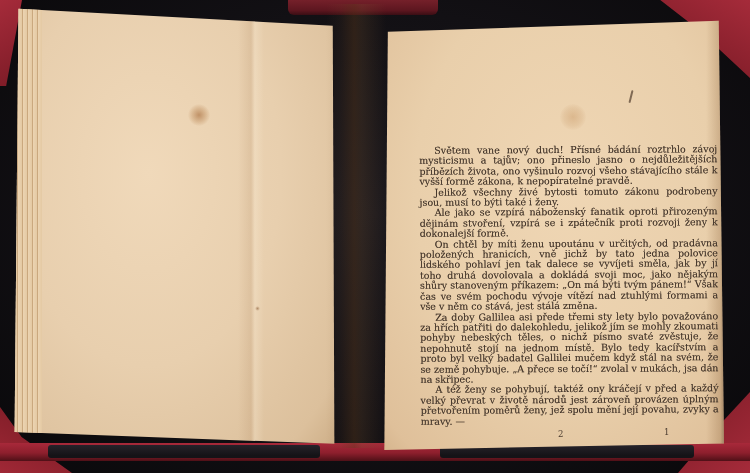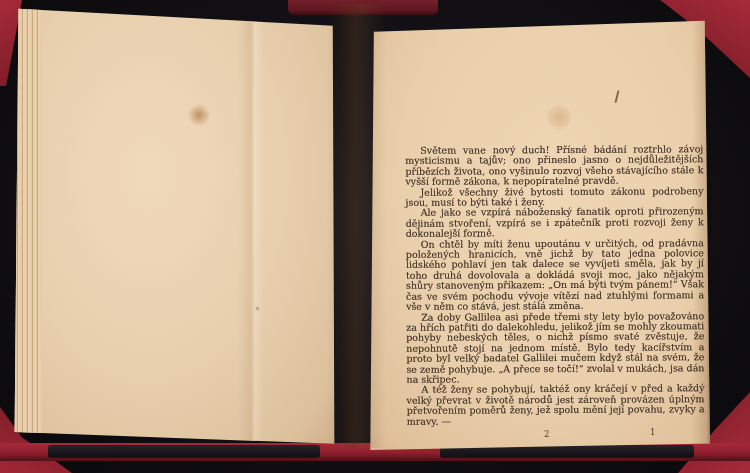--- a/index.html
+++ b/index.html
@@ -62,21 +62,21 @@
     position:absolute;left:0;top:0;width:30px;height:100%;
     background:repeating-linear-gradient(90deg,
       #caa87e 0px,#caa87e 1px,
       #ecd4b2 1px,#e4c9a3 5px);
   }
   .page-crease{
     position:absolute;left:226px;top:0;width:26px;height:100%;
     background:linear-gradient(90deg,transparent 0%,rgba(170,130,90,0.18) 50%,rgba(255,245,225,0.25) 65%,transparent 100%);
   }
   .page.right{
-    left:358px;top:12px;width:352px;height:438px;
+    left:372px;top:12px;width:352px;height:438px;
     background:radial-gradient(ellipse at 55% 40%, #efd6b4 0%, #e9cfab 55%, #dfc09a 90%, #d2b189 100%);
     clip-path:polygon(4.5% 4.5%, 98.5% 2%, 100% 98.5%, 3.5% 100%);
   }
   .right-edge-shade{
     position:absolute;right:0;top:0;width:18px;height:100%;
     background:linear-gradient(90deg,transparent,rgba(140,100,60,0.30) 80%,rgba(90,60,35,0.45) 100%);
   }
   .gutter{
     position:absolute;left:326px;top:4px;width:60px;height:444px;
     background:linear-gradient(90deg,transparent 0%,rgba(120,80,45,0.10) 25%,rgba(95,60,30,0.38) 47%,rgba(120,85,50,0.22) 60%,transparent 100%);

